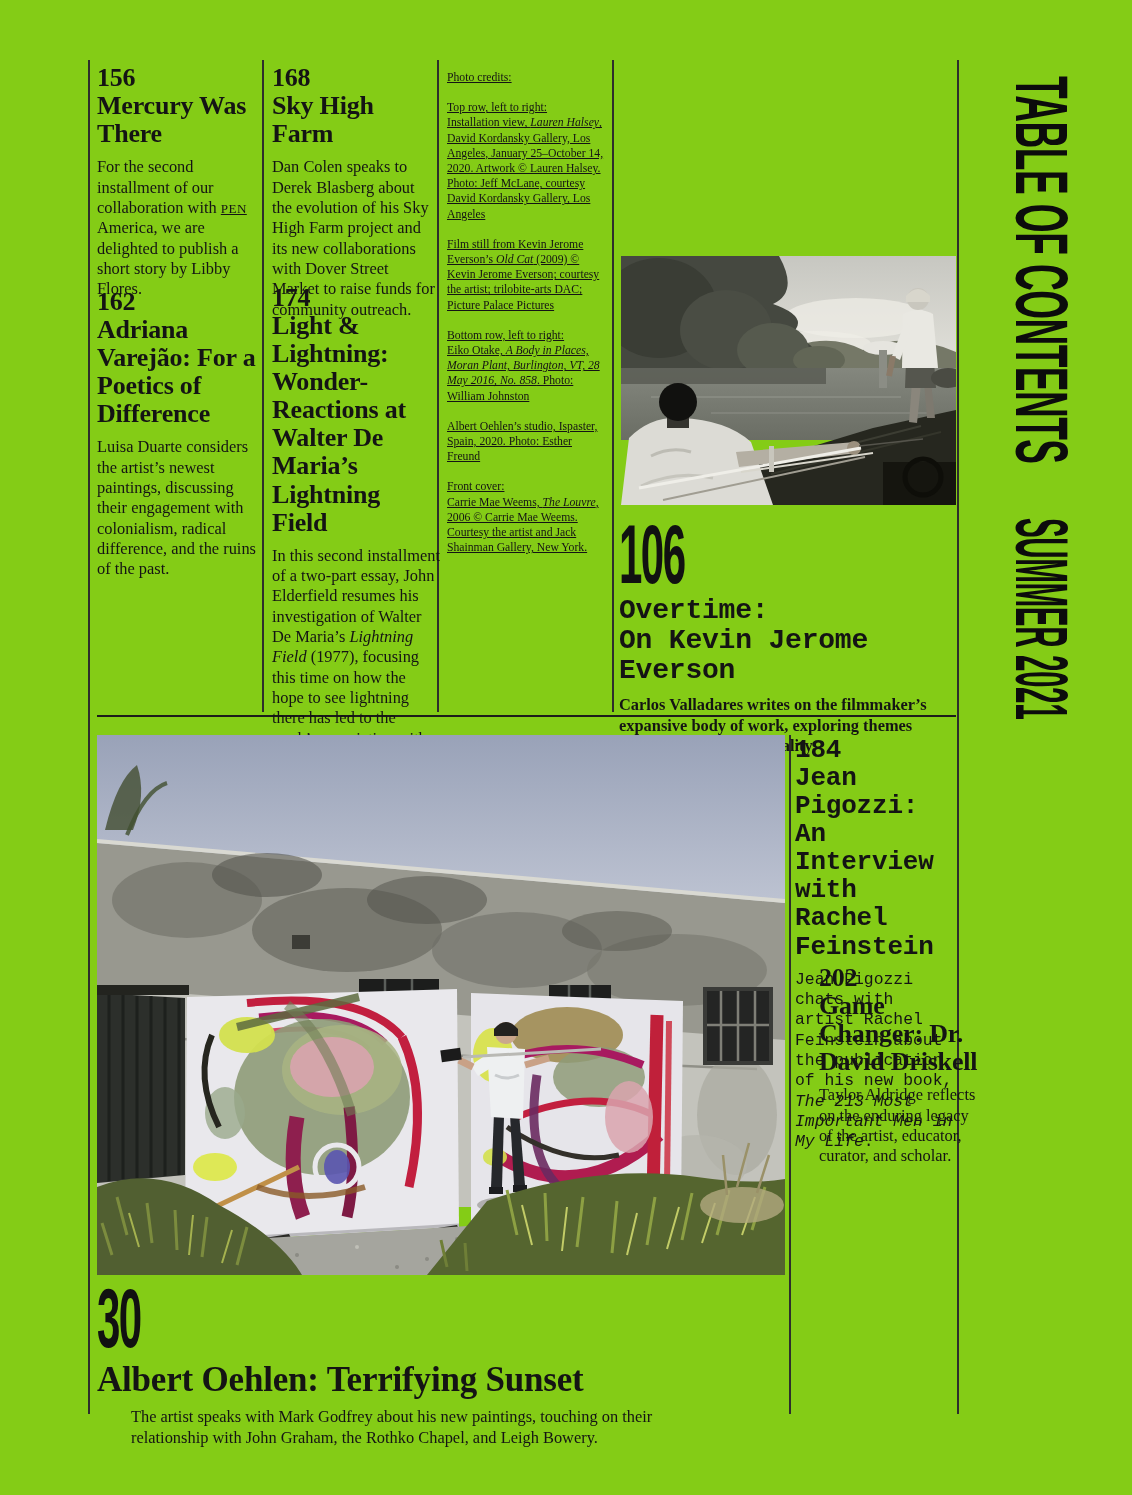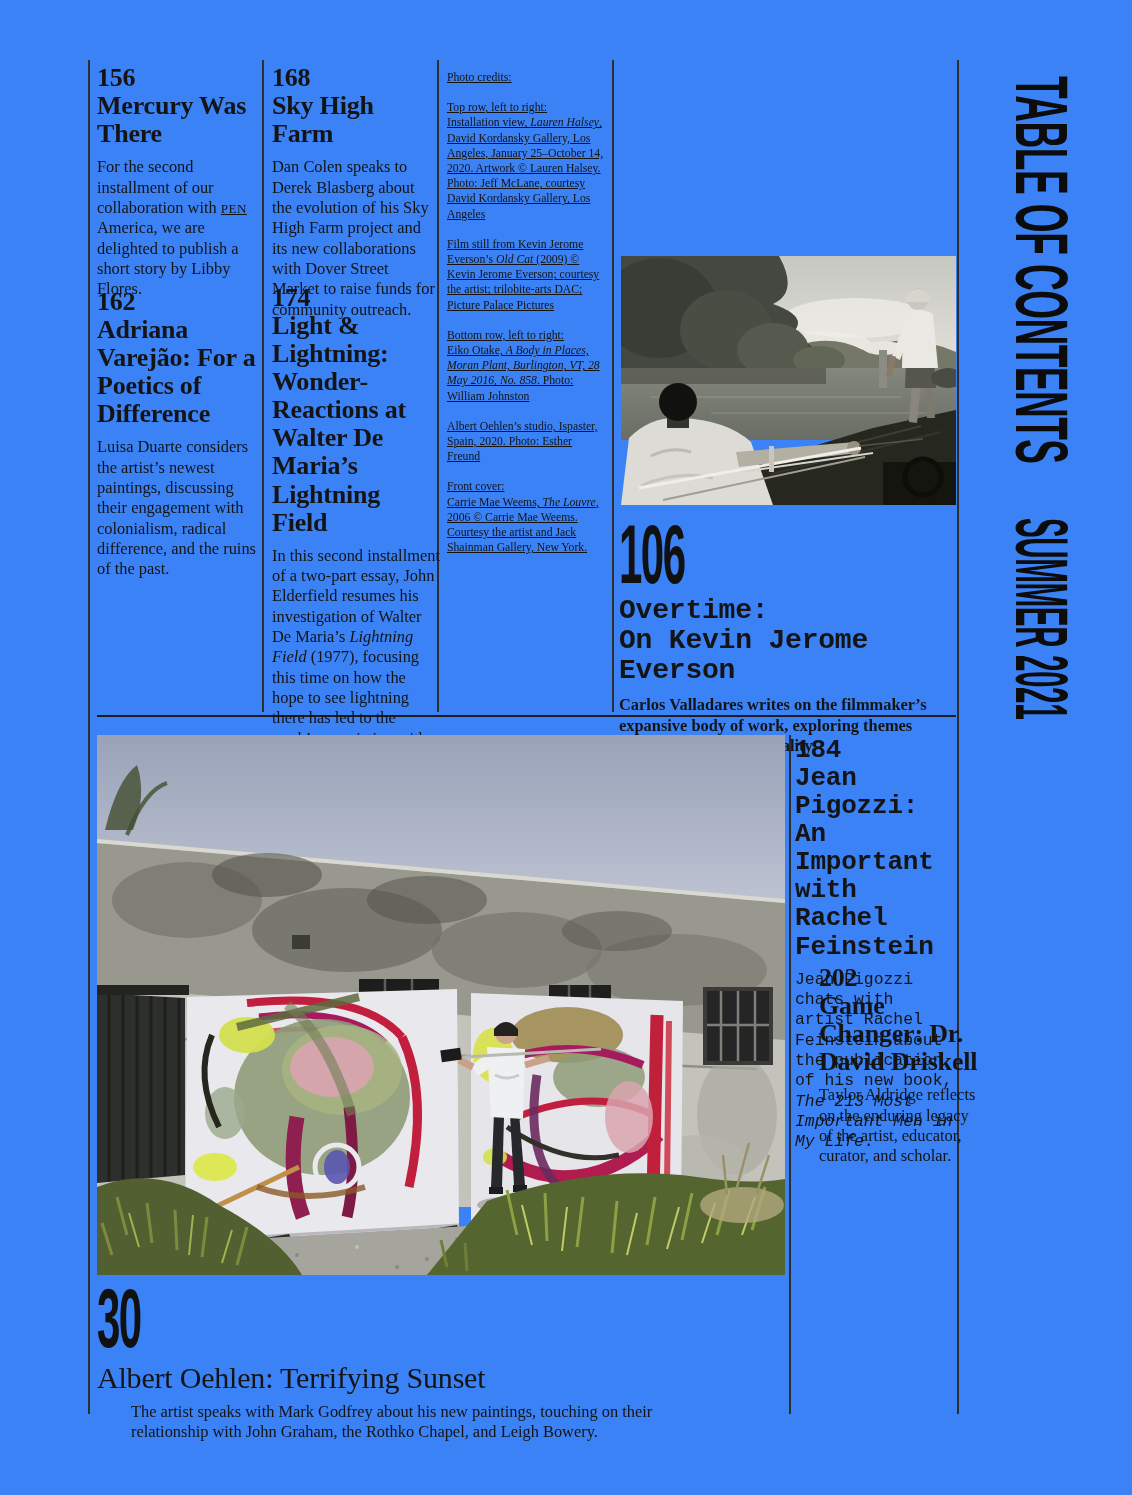--- a/index.html
+++ b/index.html
@@ -1,32 +1,32 @@
 <!DOCTYPE html>
 <html><head>
 <meta charset="utf-8">
 <style>
   html,body{margin:0;padding:0;background:#ffffff;}
-  .page{position:relative;width:1132px;height:1495px;background:#3b82f6;color:#141414;
+  .page{position:relative;width:1132px;height:1495px;background:#84cc16;color:#141414;
         font-family:"Liberation Serif",serif;overflow:hidden;}
   .vrule{position:absolute;width:1.5px;background:#2e2e2c;}
   .hrule{position:absolute;height:2px;background:#1c1c1a;}
   .abs{position:absolute;}
   .num,.head{font-weight:bold;font-size:26px;line-height:1.08;letter-spacing:-0.2px;}
   .body{font-size:16.4px;line-height:1.24;margin-top:9px;}
   .body i{font-style:italic;}
   .sc{text-transform:uppercase;font-size:0.8em;letter-spacing:0.4px;text-decoration:underline;}
   .credits{font-size:11.7px;line-height:1.3;}
   .credits p{margin:0 0 15px 0;text-decoration:underline;}
   .credits i{font-style:italic;}
   .bignum{font-family:"Liberation Sans",sans-serif;font-weight:bold;font-size:84px;
           line-height:0.78;display:inline-block;transform:scaleX(0.5);transform-origin:0 0;
           letter-spacing:-3px;color:#111;}
   .head-two{white-space:pre-line;}
-  .head-lg{font-weight:normal;font-size:30px;line-height:1.05;letter-spacing:-0.2px;}
+  .head-lg{font-weight:bold;font-size:35px;line-height:1.05;letter-spacing:-0.2px;}
   .banner-rot{position:absolute;left:1070px;top:76px;transform:rotate(90deg);
               transform-origin:0 0;width:650px;height:64px;}
   .banner-txt{position:absolute;top:0;font-family:"Liberation Sans",sans-serif;
               font-weight:bold;font-size:74px;line-height:58px;white-space:nowrap;
               color:#0c0c0c;letter-spacing:-1px;transform-origin:0 0;}
   .bt1{left:0;transform:scaleX(0.5);}
   .bt2{left:442px;transform:scaleX(0.40);}
   svg{display:block;}
 </style>
 </head>
@@ -269,21 +269,21 @@
       <path d="M420 500 L410 455 M450 506 L448 458 M480 512 L486 462 M515 518 L520 466 M550 510 L558 462 M585 505 L595 458 M620 500 L632 455 M655 495 L668 452" stroke="#8da043" stroke-width="3" fill="none"></path>
       <path d="M435 510 L425 470 M465 516 L470 472 M530 520 L540 478 M570 514 L582 472 M605 508 L618 468 M645 500 L658 462" stroke="#c2cc67" stroke-width="2" fill="none"></path>
       <ellipse cx="645" cy="470" rx="42" ry="18" fill="#b1a97f" opacity="0.8"></ellipse>
       <path d="M640 452 L652 408 M630 460 L626 420 M660 458 L672 420" stroke="#9a9168" stroke-width="2.5" fill="none"></path>
       <path d="M350 532 L344 505 M370 536 L368 508" stroke="#6f7f37" stroke-width="3" fill="none"></path>
     </svg>
   </div>
 
   <div class="abs" style="left:795px;top:736px;width:164px;font-family:Liberation Mono, monospace;">
     <div class="num">184</div>
-    <div class="head">Jean Pigozzi: An Important with Rachel Feinstein</div>
+    <div class="head">Jean Pigozzi: An Interview with Rachel Feinstein</div>
     <div class="body">
       <span>Jean Pigozzi chats with artist Rachel Feinstein about the publication of his new book, </span><i>The 213 Most Important Men in My Life</i><span>.</span>
     </div>
   </div>
 
   <div class="abs" style="left:795px;top:964px;width:164px;margin-left:24px;">
     <div class="num">202</div>
     <div class="head">Game Changer: Dr. David Driskell</div>
     <div class="body">Taylor Aldridge reflects on the enduring legacy of the artist, educator, curator, and scholar.</div>
   </div>

